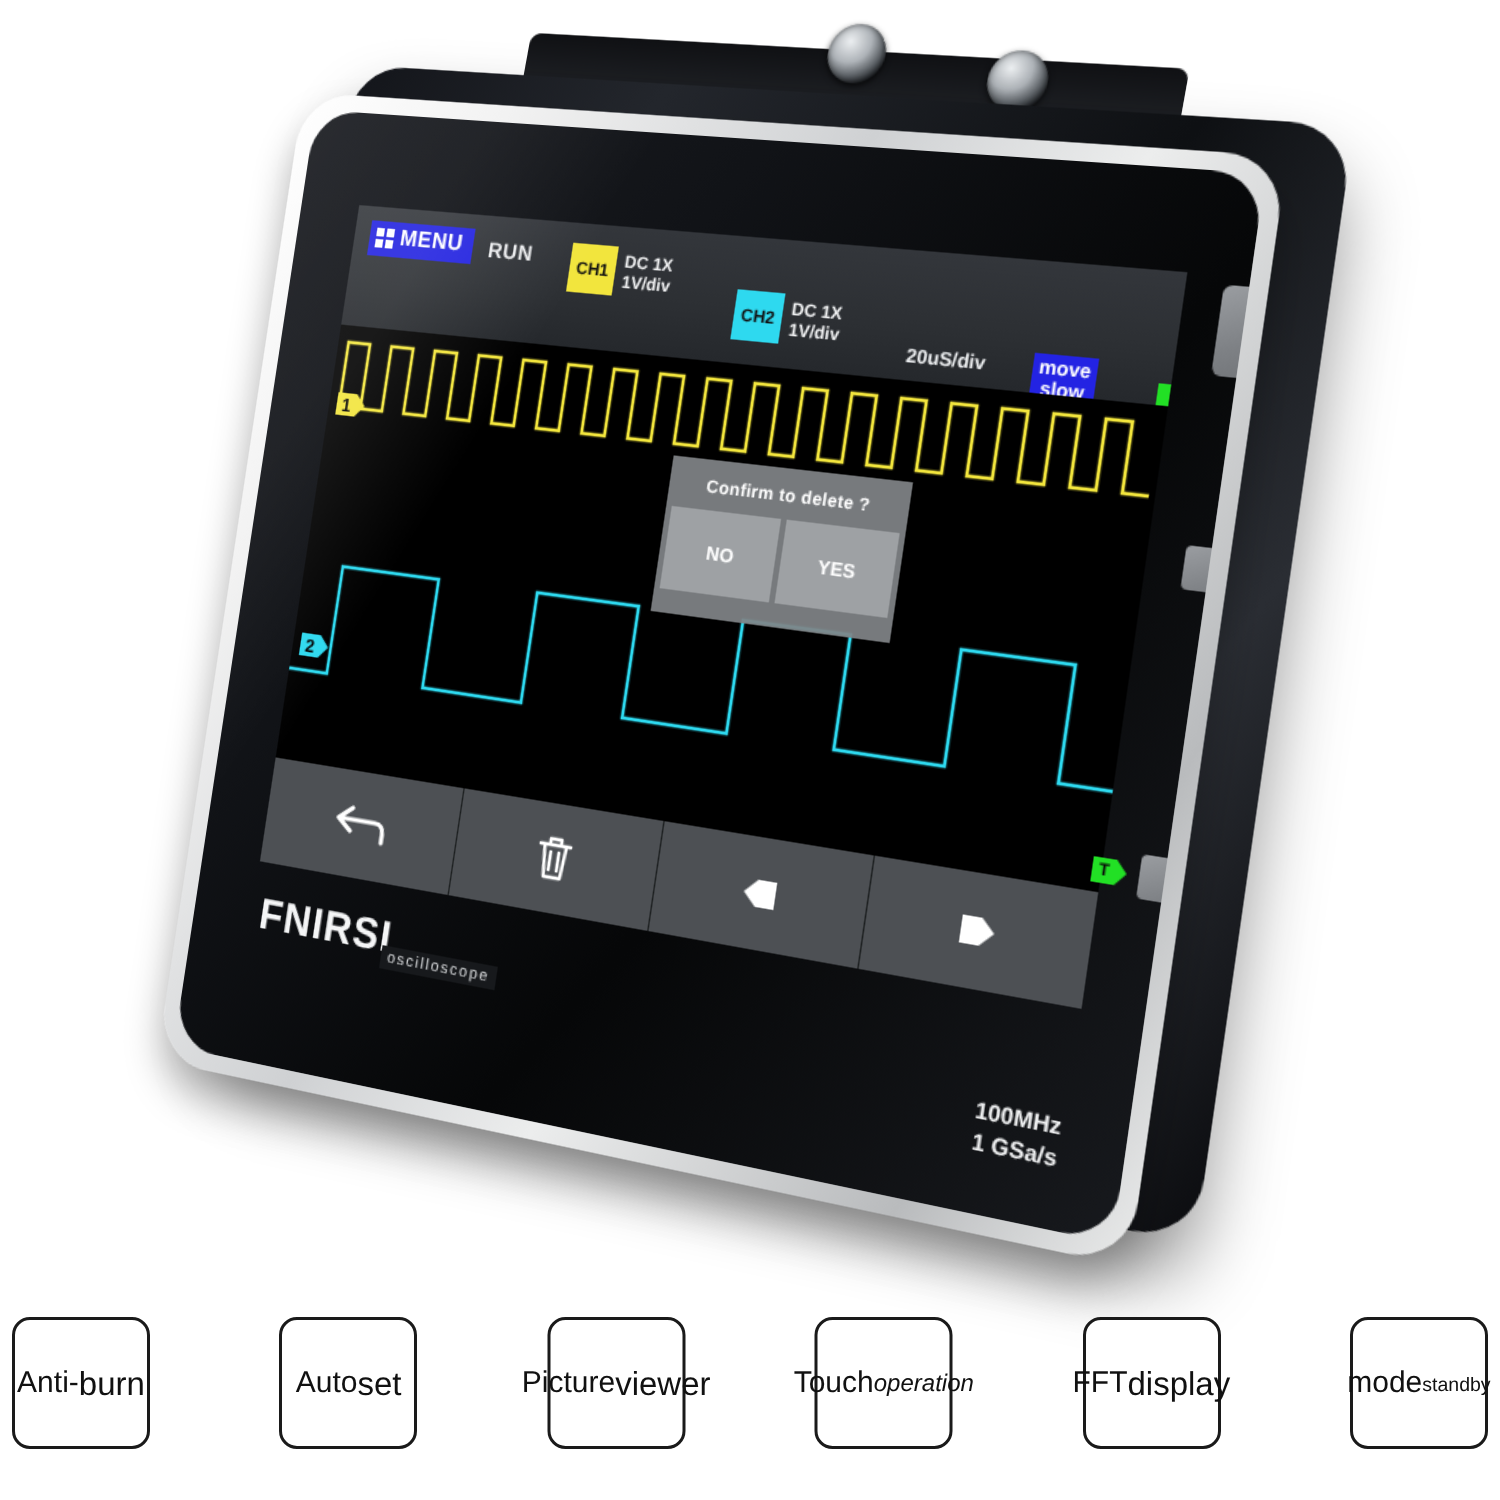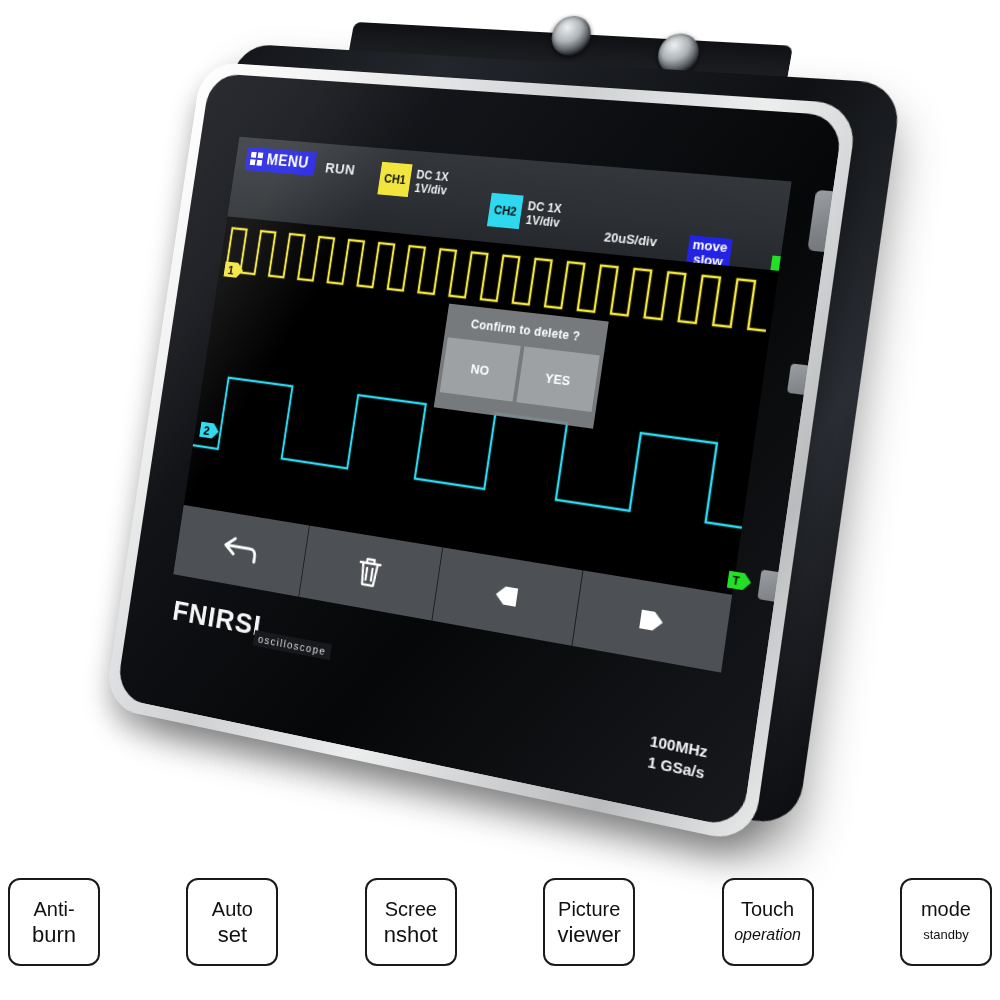--- a/index.html
+++ b/index.html
@@ -182,21 +182,21 @@
     text-align:right;line-height:20px;
   }
 
   
   .features{
     position:absolute;left:0;bottom:34px;width:1000px;
     display:flex;justify-content:space-between;padding:0 8px;box-sizing:border-box;
   }
   .fbox{
     width:88px;height:84px;border:2px solid #1a1a1a;border-radius:12px;background:#fff;
-    display:flex;flex-direction:column;align-items:center;justify-content:center;
+    display:flex;flex-direction:row;align-items:center;justify-content:center;
     color:#111;font-size:20px;line-height:25px;text-align:center;
     font-family:"Liberation Sans",sans-serif;
   }
   .fbox span{display:block;white-space:nowrap;}
   .fbox span.l2{font-size:22px;}
 </style>
 </head>
 <body>
 
 <div id="stage">
@@ -321,30 +321,30 @@
   <div class="features">
     <div class="fbox">
       <span>Anti-</span>
       <span class="l2">burn</span>
     </div>
     <div class="fbox">
       <span>Auto</span>
       <span class="l2">set</span>
     </div>
     <div class="fbox">
-      <span>Scree</span>
-      <span class="l2">nshot</span>
-    </div>
-    <div class="fbox">
       <span>Picture</span>
       <span class="l2">viewer</span>
     </div>
     <div class="fbox">
       <span>Touch</span>
       <span class="l2" style="font-size:16px;font-style:italic;">operation</span>
     </div>
     <div class="fbox">
+      <span>FFT</span>
+      <span class="l2">display</span>
+    </div>
+    <div class="fbox">
       <span>mode</span>
       <span class="l2" style="font-size:13px;">standby</span>
     </div>
   </div>
 
 </div>
 
 </body></html>

